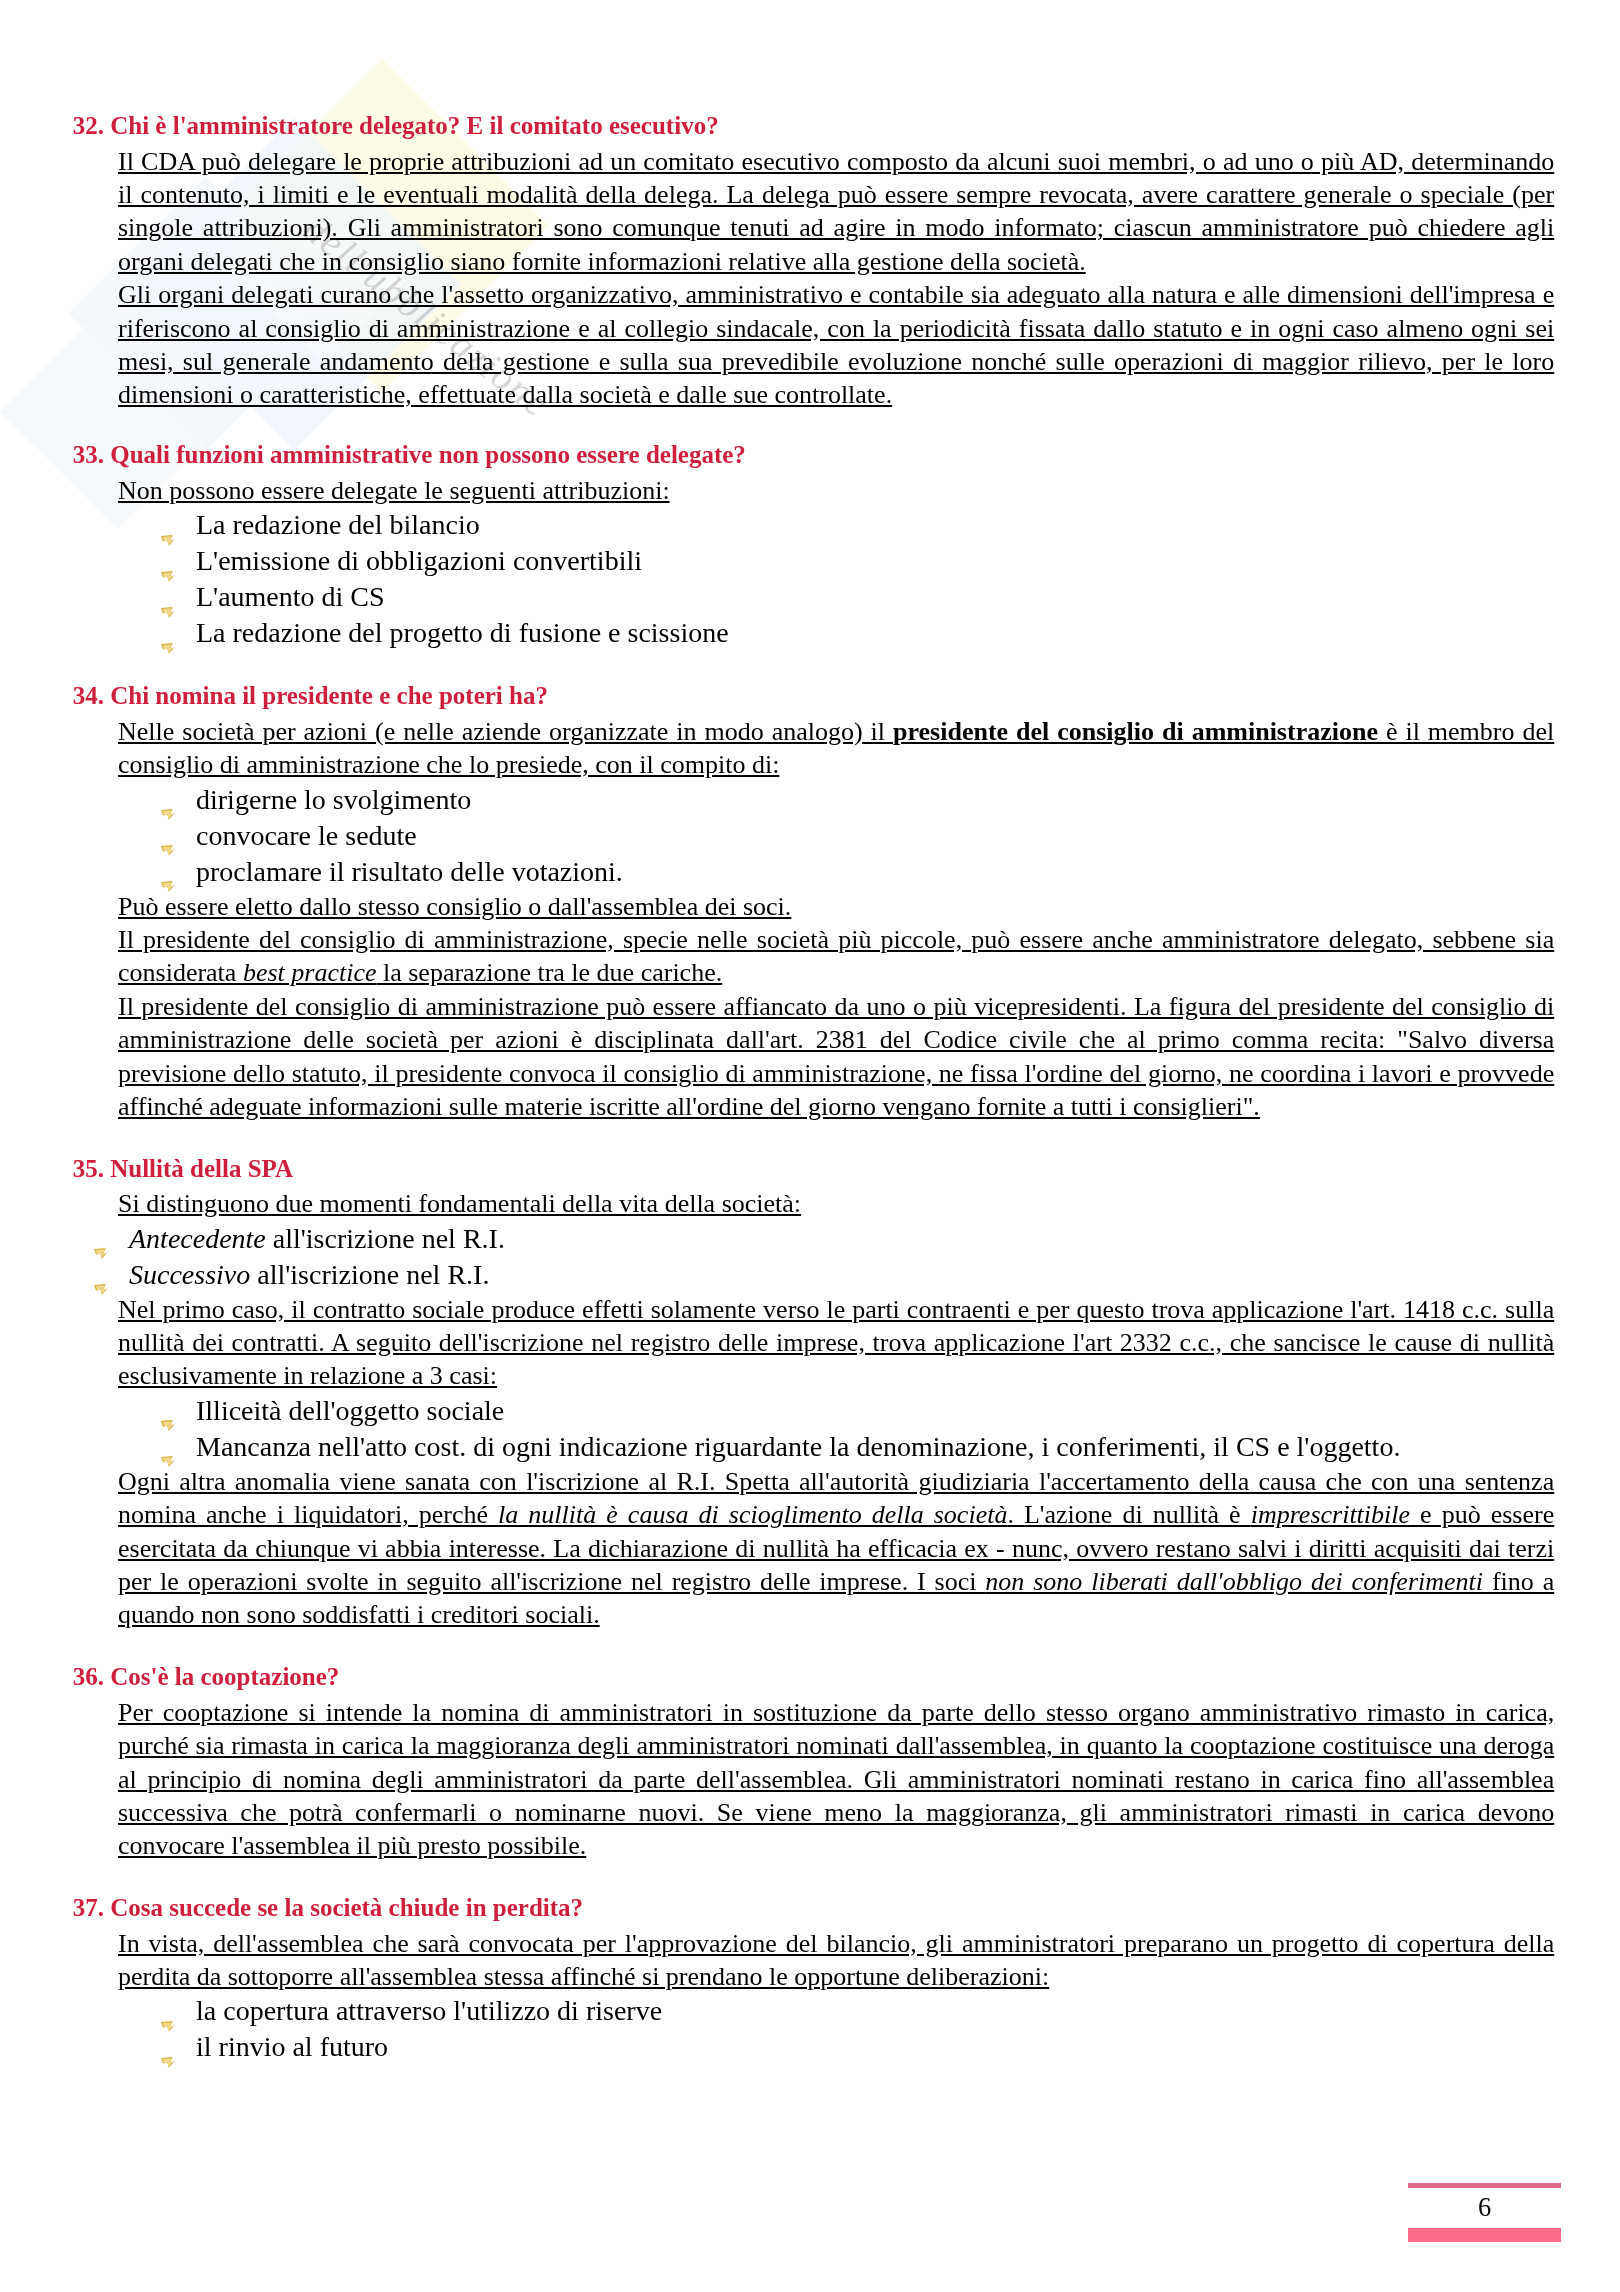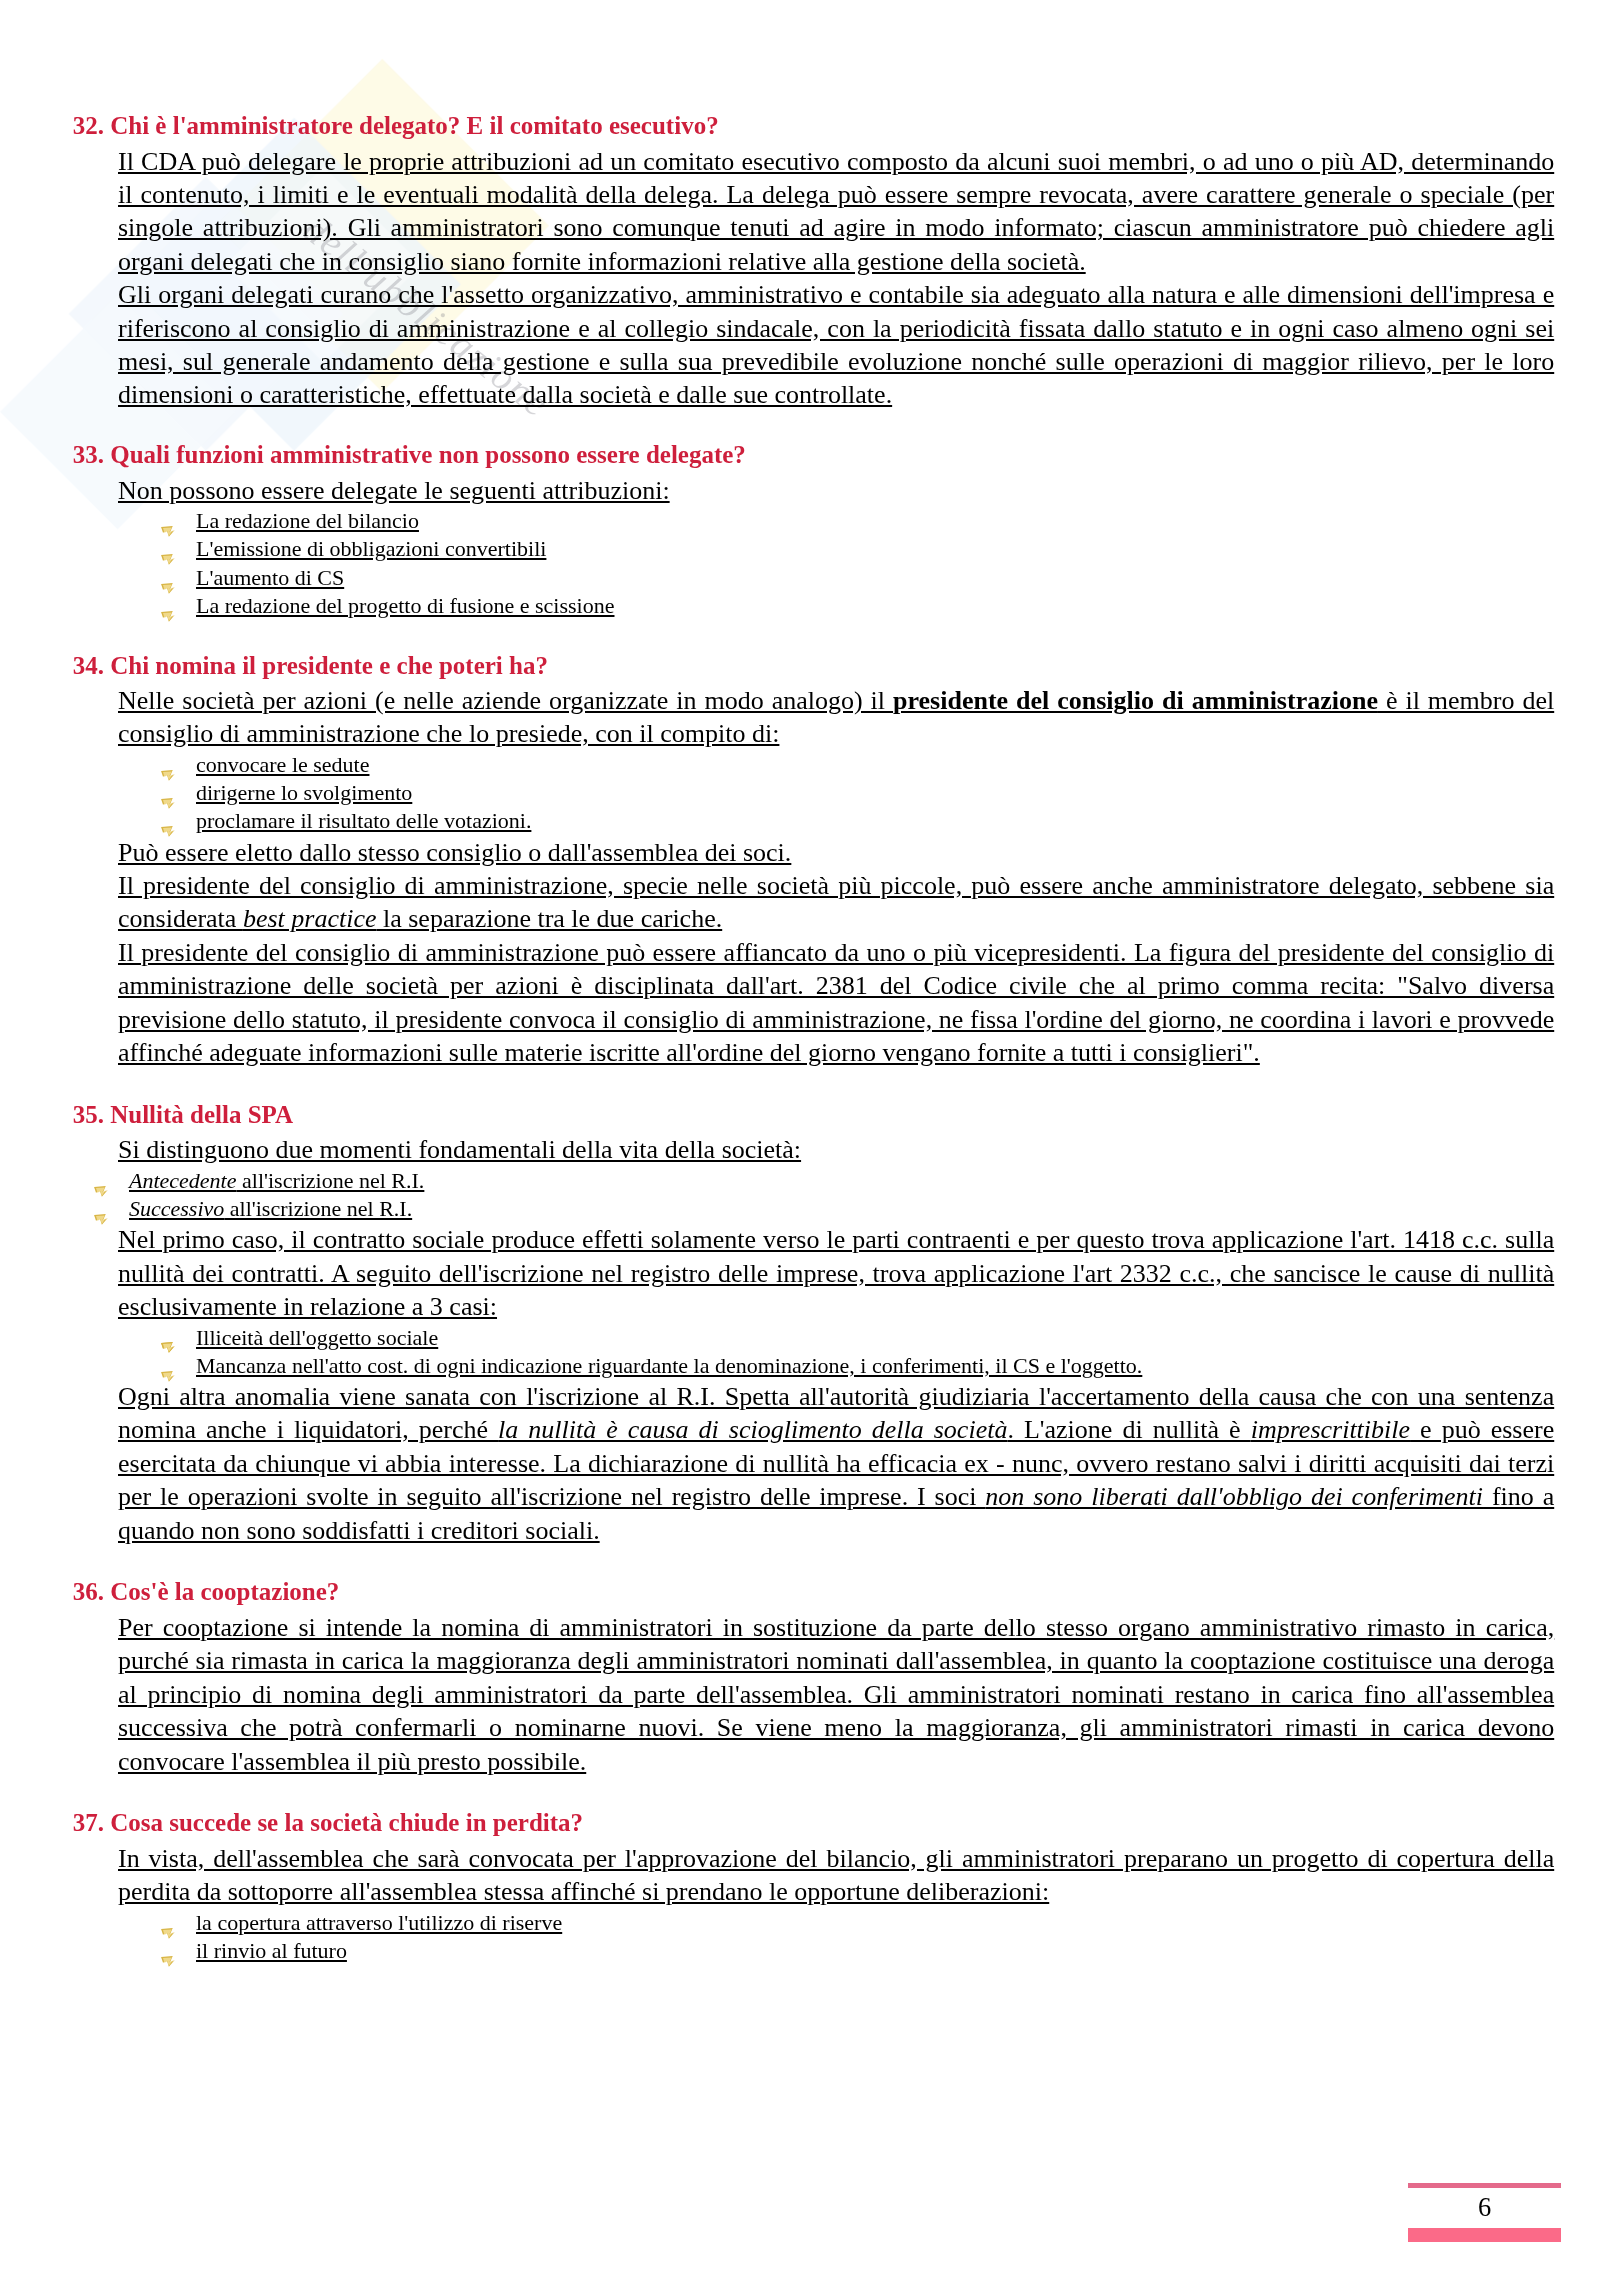--- a/index.html
+++ b/index.html
@@ -87,25 +87,24 @@
   ul.bul {
     list-style: none;
     margin: 0;
     padding: 0 7.8px 0 102px;
   }
   ul.bul.outer {
     padding-left: 35px;
   }
   ul.bul li {
     position: relative;
-    font-size: 22px;
+    font-size: 28px;
     line-height: 1.285;
     padding-left: 35px;
     text-align: left;
-    text-decoration: underline;
   }
   ul.bul li .bullet {
     position: absolute;
     left: 0;
     top: 0.44em;
     width: 16.7px;
     height: 12.7px;
     display: inline-block;
   }
 
@@ -204,25 +203,25 @@
     <div class="qblock">
       <div class="qhead">
         <span class="qnum">34.</span>
         <span>Chi nomina il presidente e che poteri ha?</span>
       </div>
       <p class="body"><span>Nelle società per azioni (e nelle aziende organizzate in modo analogo) il </span><b>presidente del consiglio di amministrazione</b><span> è il membro del consiglio di amministrazione che lo presiede, con il compito di:</span></p>
       <ul class="bul">
         <li><span class="bullet"><svg width="16.7" height="12.7" viewBox="0 0 17 13">
                 <polygon points="0,2 12,1 9,8 14,5 8,12 6,6 2,8" fill="#D8B545"></polygon>
                 <polygon points="2,3 11,2.5 8.5,7.5 12,5.5 8,11 6.5,6.5 3.5,8" fill="#F0D98A"></polygon>
+              </svg></span><span>dirigerne lo svolgimento</span></li>
+        <li><span class="bullet"><svg width="16.7" height="12.7" viewBox="0 0 17 13">
+                <polygon points="0,2 12,1 9,8 14,5 8,12 6,6 2,8" fill="#D8B545"></polygon>
+                <polygon points="2,3 11,2.5 8.5,7.5 12,5.5 8,11 6.5,6.5 3.5,8" fill="#F0D98A"></polygon>
               </svg></span><span>convocare le sedute</span></li>
-        <li><span class="bullet"><svg width="16.7" height="12.7" viewBox="0 0 17 13">
-                <polygon points="0,2 12,1 9,8 14,5 8,12 6,6 2,8" fill="#D8B545"></polygon>
-                <polygon points="2,3 11,2.5 8.5,7.5 12,5.5 8,11 6.5,6.5 3.5,8" fill="#F0D98A"></polygon>
-              </svg></span><span>dirigerne lo svolgimento</span></li>
         <li><span class="bullet"><svg width="16.7" height="12.7" viewBox="0 0 17 13">
                 <polygon points="0,2 12,1 9,8 14,5 8,12 6,6 2,8" fill="#D8B545"></polygon>
                 <polygon points="2,3 11,2.5 8.5,7.5 12,5.5 8,11 6.5,6.5 3.5,8" fill="#F0D98A"></polygon>
               </svg></span><span>proclamare il risultato delle votazioni.</span></li>
       </ul>
       <p class="body nojust">Può essere eletto dallo stesso consiglio o dall'assemblea dei soci.</p>
       <p class="body"><span>Il presidente del consiglio di amministrazione, specie nelle società più piccole, può essere anche amministratore delegato, sebbene sia considerata </span><i>best practice</i><span> la separazione tra le due cariche.</span></p>
       <p class="body">Il presidente del consiglio di amministrazione può essere affiancato da uno o più vicepresidenti. La figura del presidente del consiglio di amministrazione delle società per azioni è disciplinata dall'art. 2381 del Codice civile che al primo comma recita: "Salvo diversa previsione dello statuto, il presidente convoca il consiglio di amministrazione, ne fissa l'ordine del giorno, ne coordina i lavori e provvede affinché adeguate informazioni sulle materie iscritte all'ordine del giorno vengano fornite a tutti i consiglieri".</p>
     </div>
 

